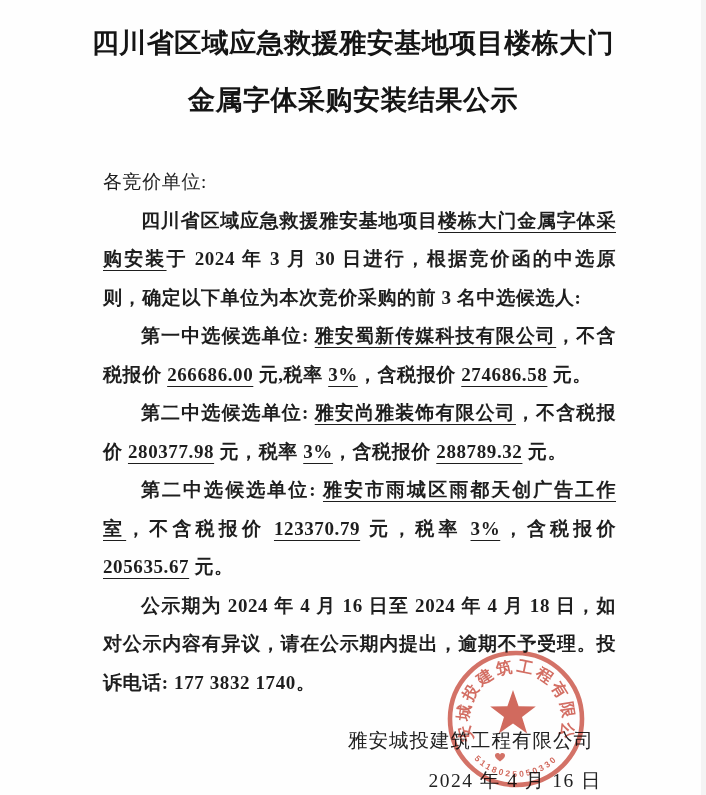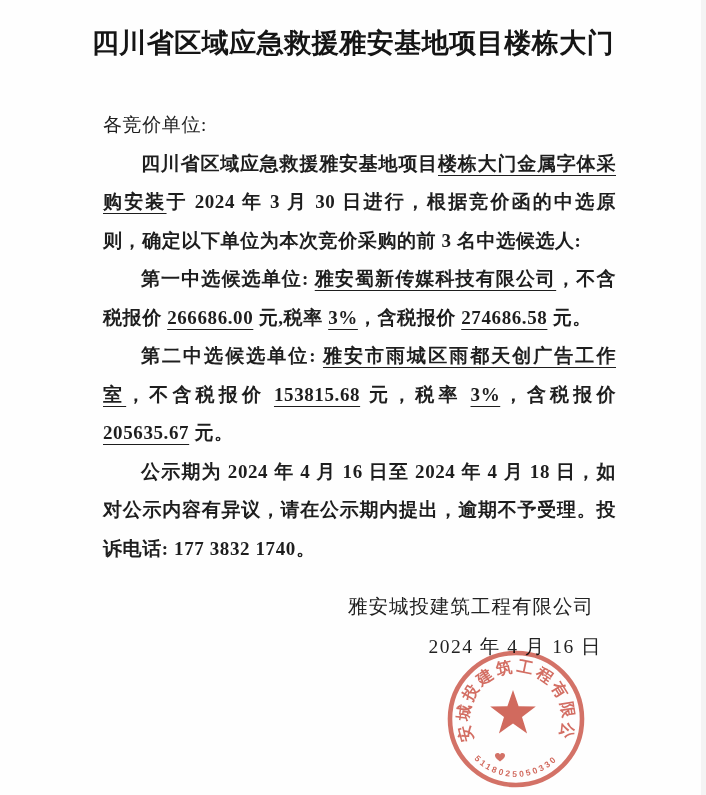--- a/index.html
+++ b/index.html
@@ -100,31 +100,33 @@
     background: #f4f4f4;
   }
 </style>
 </head>
 <body>
 
 <div class="page">
 
   <div class="title">
     <div class="title-line">四川省区域应急救援雅安基地项目楼栋大门</div>
+    <div class="title-line">金属字体采购安装结果公示</div>
   </div>
 
   <div class="content">
     <p class="salutation">各竞价单位:</p>
 
     <p class="para"><span>四川省区域应急救援雅安基地项目</span><span class="u">楼栋大门金属字体采购安装</span><span>于 2024 年 3 月 30 日进行，根据竞价函的中选原则，确定以下单位为本次竞价采购的前 3 名中选候选人:</span></p>
 
     <p class="para"><span>第一中选候选单位: </span><span class="u">雅安蜀新传媒科技有限公司</span><span>，不含税报价 </span><span class="u">266686.00</span><span> 元,税率 </span><span class="u">3%</span><span>，含税报价 </span><span class="u">274686.58</span><span> 元。</span></p>
 
+    <p class="para"><span>第二中选候选单位: </span><span class="u">雅安尚雅装饰有限公司</span><span>，不含税报价 </span><span class="u">280377.98</span><span> 元，税率 </span><span class="u">3%</span><span>，含税报价 </span><span class="u">288789.32</span><span> 元。</span></p>
 
-    <p class="para"><span>第二中选候选单位: </span><span class="u">雅安市雨城区雨都天创广告工作室</span><span>，不含税报价 </span><span class="u">153815.68</span><span> 元，税率 </span><span class="u">3%</span><span>，含税报价 </span><span class="u">205635.67</span><span> 元。</span></p>
+    <p class="para"><span>第二中选候选单位: </span><span class="u">雅安市雨城区雨都天创广告工作室</span><span>，不含税报价 </span><span class="u">123370.79</span><span> 元，税率 </span><span class="u">3%</span><span>，含税报价 </span><span class="u">205635.67</span><span> 元。</span></p>
 
     <p class="para">公示期为 2024 年 4 月 16 日至 2024 年 4 月 18 日，如对公示内容有异议，请在公示期内提出，逾期不予受理。投诉电话: 177 3832 1740。</p>
   </div>
 
   <div class="sig">雅安城投建筑工程有限公司</div>
   <div class="date">2024 年 4 月 16 日</div>
 
   <svg class="stamp" viewBox="0 0 140 140" aria-hidden="true">
     <defs>
       <path id="arcTop" d="M 29.3,93.5 A 47,47 0 1 1 110.7,93.5" fill="none"></path>

